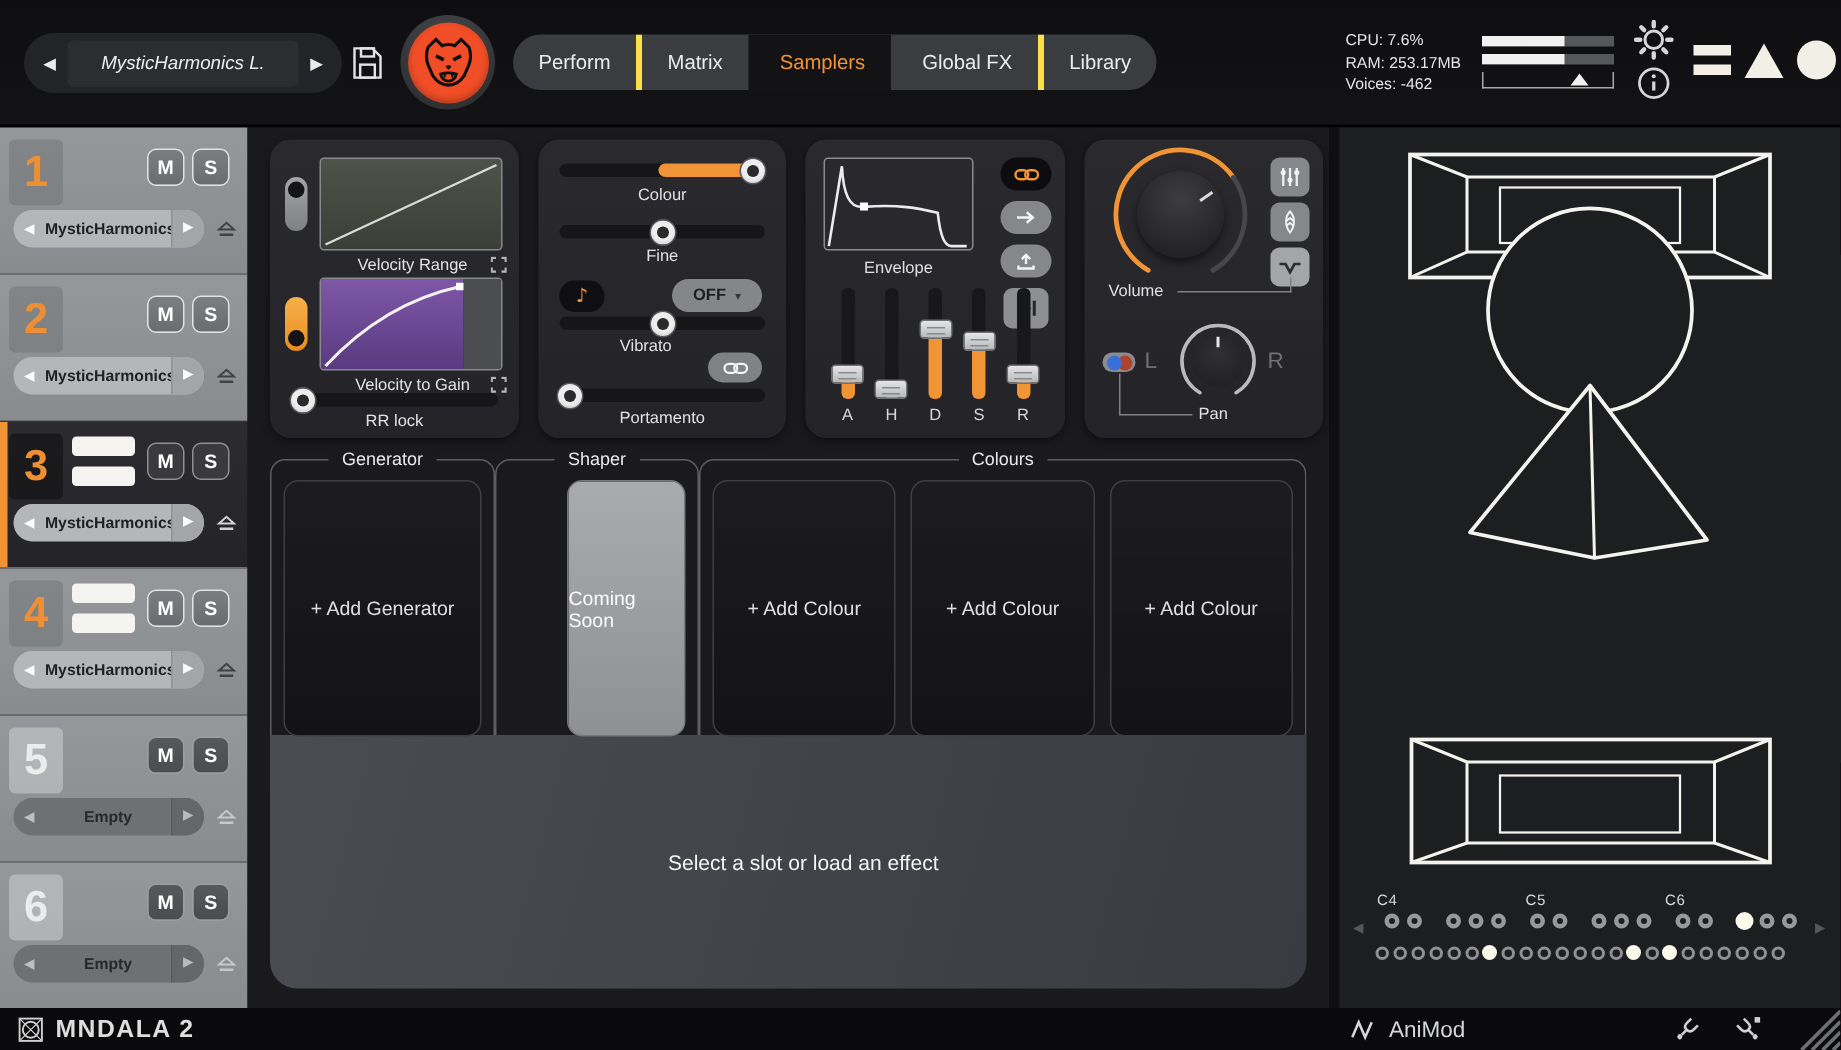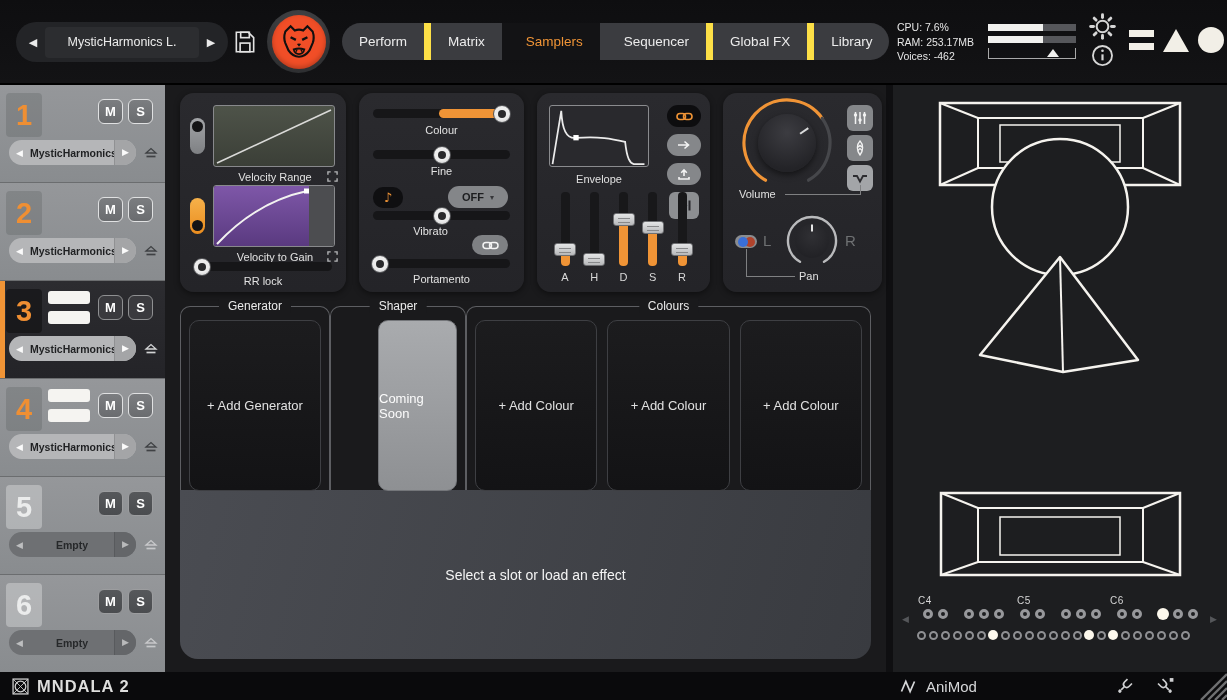--- a/index.html
+++ b/index.html
@@ -7,30 +7,30 @@
   #stage{position:relative;width:1227px;height:700px;background:#151517;}
 
   
   .topbar{position:absolute;top:0;left:0;width:1227px;height:85px;
     background:linear-gradient(#0e0e10,#131315);border-bottom:2px solid #000;box-sizing:border-box;}
   .nav-group{position:absolute;left:16px;top:22px;width:212px;height:40px;background:#232427;
     border-radius:20px;display:flex;align-items:center;padding:0 5px;box-sizing:border-box;}
   .nav-arrow{width:24px;text-align:center;color:#eaeaea;font-size:11px;cursor:pointer;
     font-family:"DejaVu Sans",sans-serif;flex:0 0 auto;}
   .preset-box{flex:1;height:31px;background:#2c2d30;border-radius:4px;display:flex;align-items:center;
-    justify-content:center;color:#ededed;font-size:12.5px;white-space:nowrap;overflow:hidden;}
+    justify-content:center;color:#ededed;font-size:12.5px;white-space:nowrap;overflow:hidden;font-style:italic;}
   .save-btn{position:absolute;left:233px;top:29px;width:24px;height:26px;}
   .logo{position:absolute;left:267px;top:10px;width:63px;height:63px;border-radius:50%;
     background:radial-gradient(circle at 50% 30%,#47484b,#28292b);display:flex;align-items:center;justify-content:center;}
   .logo-inner{width:54px;height:54px;border-radius:50%;background:#f14e27;display:flex;
     align-items:center;justify-content:center;box-shadow:inset 0 -2px 5px rgba(0,0,0,.25);}
   .tabbar{position:absolute;left:342px;top:23px;height:37px;background:#3b3c40;border-radius:19px;
     display:flex;overflow:hidden;}
   .tab{padding:0 17px;line-height:37px;font-size:13.5px;color:#ececec;cursor:pointer;}
-  .tab+.tab{border-left:7px solid #fde047;}
+  .tab+.tab{border-left:4px solid #fde047;}
   .tab.active{background:#131315;color:#f09436;}
   .tab.active, .tab.active+.tab{border-left-color:transparent;}
   .stats{position:absolute;left:897px;top:20px;font-size:10.5px;color:#e6e6e6;line-height:14.5px;}
   .meters{position:absolute;left:988px;top:24px;width:88px;}
   .meter{height:7px;background:#56575b;margin-bottom:5px;position:relative;overflow:hidden;}
   .meter-fill{position:absolute;left:0;top:0;bottom:0;background:#f1f1ef;}
   .ruler{position:relative;height:11px;border-left:1px solid #a9a9a9;border-right:1px solid #a9a9a9;
     border-bottom:1px solid #a9a9a9;box-sizing:border-box;margin-top:2px;}
   .ruler-thumb{position:absolute;bottom:1px;width:0;height:0;transform:translateX(-50%);
     border-left:6px solid transparent;border-right:6px solid transparent;border-bottom:8px solid #f1f1ef;}
@@ -228,21 +228,20 @@
           <path d="M15,27 Q20,25.5 25,27 Q24,31.5 20,31.5 Q16,31.5 15,27 Z" stroke-width="1.8"></path>
           <path d="M16.5,27 L17.6,30 L18.7,27.3 Z" fill="#101010" stroke="none"></path>
           <path d="M23.5,27 L22.4,30 L21.3,27.3 Z" fill="#101010" stroke="none"></path>
         </svg>
       </div>
     </div>
     <div class="tabbar">
         <div class="tab">Perform</div>
         <div class="tab">Matrix</div>
         <div class="tab active">Samplers</div>
-        <div class="tab">Sequencer</div>
         <div class="tab">Global FX</div>
         <div class="tab">Library</div>
       </div>
     <div class="stats">
       <div>CPU: 7.6%</div>
       <div>RAM: 253.17MB</div>
       <div>Voices: -462</div>
     </div>
     <div class="meters">
       <div class="meter">

